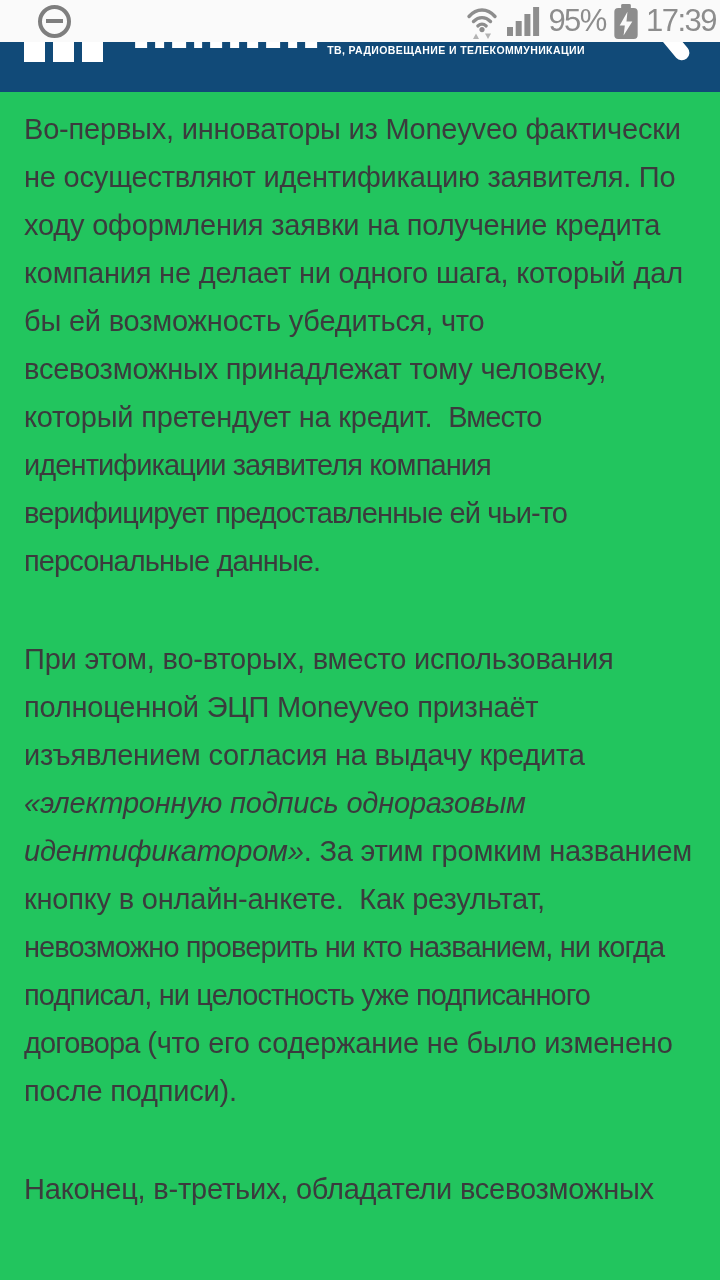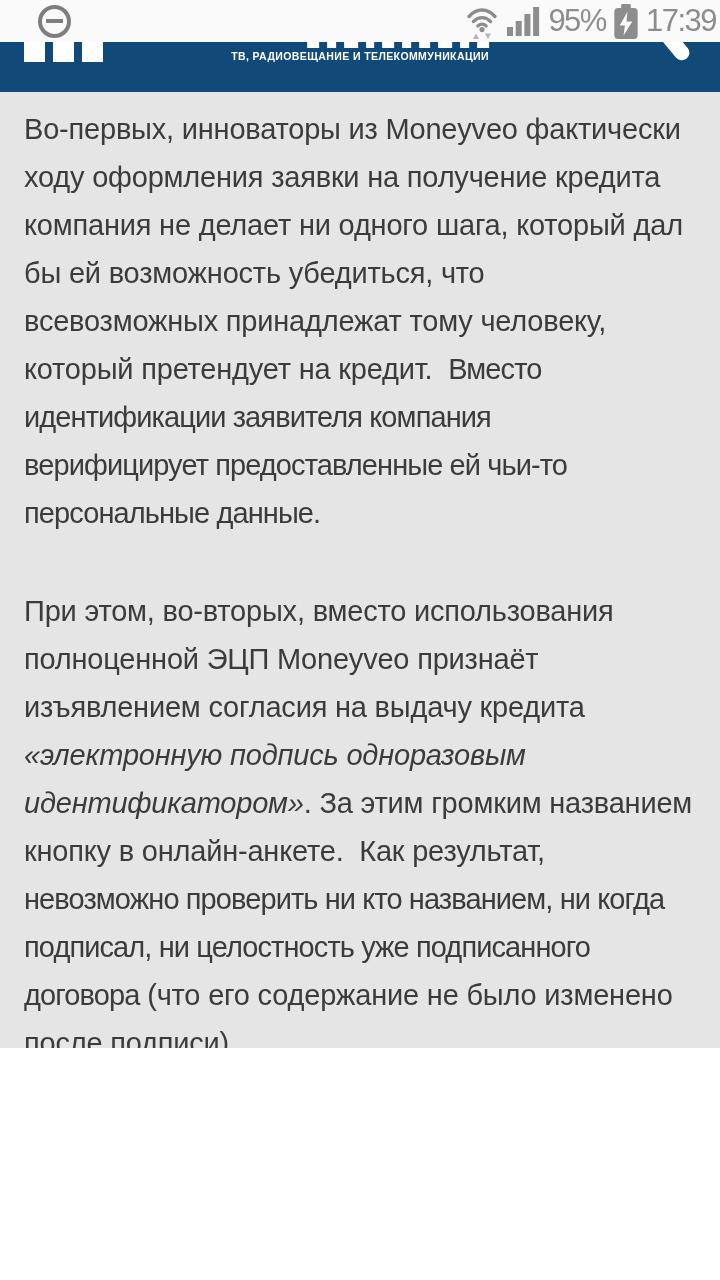--- a/index.html
+++ b/index.html
@@ -1,35 +1,35 @@
 <!DOCTYPE html>
 <html style="--header-bg: #114a78; --text: #3b3b3d; --status-gray: #8d8d8d;"><head>
 <meta charset="utf-8">
 <style>
   * { margin:0; padding:0; box-sizing:border-box; }
   html,body { width:720px; height:1280px; overflow:hidden; background:#fff;
               font-family:"Liberation Sans","DejaVu Sans",sans-serif; }
-  .screen { position:relative; width:720px; height:1048px; background:#e5e5e5; overflow:hidden; }
+  .screen { position:relative; width:720px; height:1280px; background:#22c55e; overflow:hidden; }
 
   
   .status-bar { height:42px; background:#fafafa; display:flex; align-items:center;
                 justify-content:space-between; padding:0 4px 0 38px; }
   .dnd { width:33px; height:33px; border:4px solid #7e7e7e; border-radius:50%; position:relative; }
   .dnd::after { content:""; position:absolute; left:4px; right:4px; top:50%; margin-top:-2px;
                 height:4px; background:#7e7e7e; }
   .status-right { display:flex; align-items:center; gap:8px; }
   .status-text { font-size:31px; color:var(--status-gray,#8d8d8d); letter-spacing:-1.5px; white-space:nowrap; }
   .sicon { display:flex; align-items:center; }
 
   
   .site-header { position:relative; height:50px; background:var(--header-bg,#114a78); overflow:hidden; }
   .bar-stub { position:absolute; top:0; width:21px; height:20px; background:#fff; }
   .bar-stub.b1 { left:24px; } .bar-stub.b2 { left:53px; } .bar-stub.b3 { left:82px; }
   .logo-center { position:absolute; top:0; left:50%; transform:translateX(-50%);
-                 display:flex; flex-direction:column; align-items:flex-end; }
+                 display:flex; align-items:flex-start;gap:10px; }
   .glyph-tips { display:flex; height:6px; }
   .glyph-tips i { display:block; height:6px; background:#fff; margin-right:8px; }
   .tagline { margin-top:2px; font-size:10.5px; font-weight:bold; color:#fff;
              letter-spacing:0.4px; white-space:nowrap; }
   .header-cut-right { position:absolute; top:-17px; right:38px; width:15px; height:38px;
                       border-radius:8px; background:#fff; transform:rotate(-40deg); }
 
   
   .article { padding:13px 4px 0 24px; }
   .para { margin-bottom:50px; }
@@ -95,20 +95,21 @@
           <i style="width:12px;margin-right:0"></i>
       </div>
       <div class="tagline">ТВ, РАДИОВЕЩАНИЕ И ТЕЛЕКОММУНИКАЦИИ</div>
     </div>
     <div class="header-cut-right"></div>
   </div>
 
   <div class="article">
       <div class="para">
         <div class="line"><span class="run-r">Во-первых, инноваторы из Moneyveo фактически</span></div>
+        <div class="line"><span class="run-r">не осуществляют идентификацию заявителя. По</span></div>
         <div class="line"><span class="run-r">ходу оформления заявки на получение кредита</span></div>
         <div class="line"><span class="run-r">компания не делает ни одного шага, который дал</span></div>
         <div class="line"><span class="run-r">бы ей возможность убедиться, что</span></div>
         <div class="line"><span class="run-r">всевозможных принадлежат тому человеку,</span></div>
         <div class="line"><span class="run-r">который претендует на кредит.  </span><span class="run-b">Вместо</span></div>
         <div class="line"><span class="run-b">идентификации заявителя компания</span></div>
         <div class="line"><span class="run-b">верифицирует предоставленные ей чьи-то</span></div>
         <div class="line"><span class="run-b">персональные данные.</span></div>
       </div>
       <div class="para">

